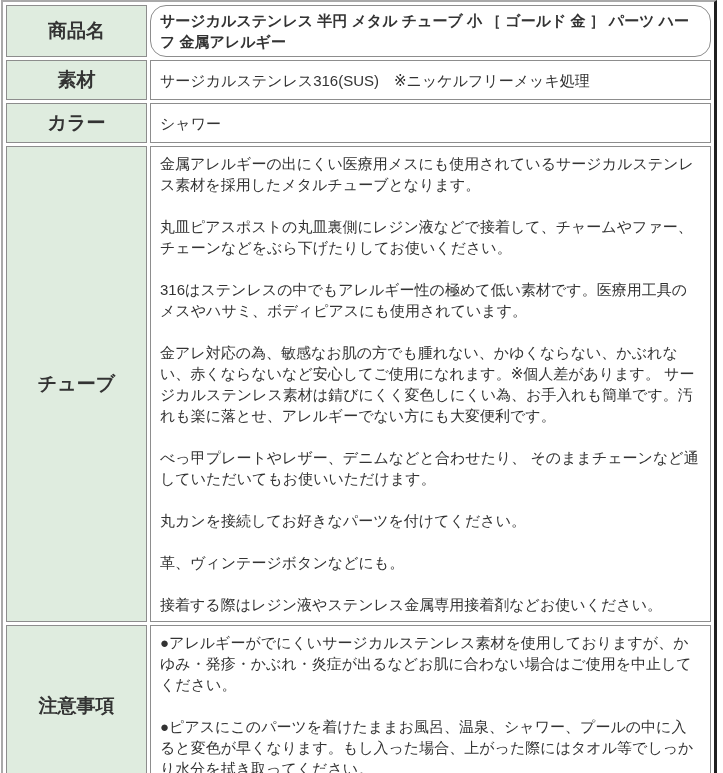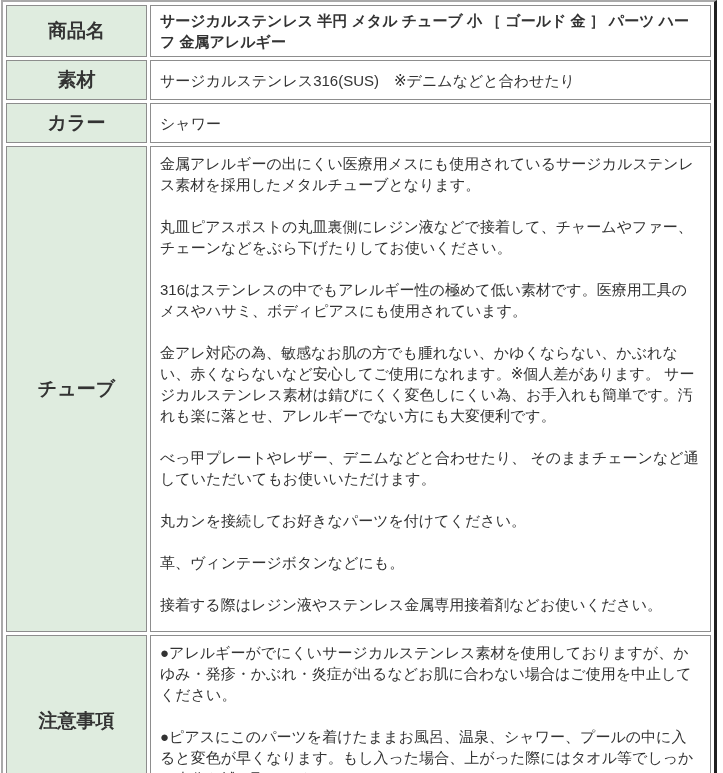--- a/index.html
+++ b/index.html
@@ -54,43 +54,44 @@
     line-height: 21px;
     color: var(--text);
     text-align: left;
     vertical-align: middle;
     padding: 4px 9px;
     white-space: pre-line;
     overflow-wrap: break-word;
   }
   td.value-cell.bold {
     font-weight: bold;
+    border-radius: 16px;
   }
   td.value-cell.tall {
     vertical-align: top;
     padding-top: 6px;
-    padding-bottom: 16px;
+    padding-bottom: 6px;
   }
   tr.single-line td.value-cell {
     height: 24px;
   }
 </style>
 </head>
 <body>
 
 <div class="page">
   <table class="spec-table">
     <tbody>
       <tr>
         <th class="label-cell">商品名</th>
         <td class="value-cell bold">サージカルステンレス 半円 メタル チューブ 小 ［ ゴールド 金 ］ パーツ ハーフ 金属アレルギー</td>
       </tr>
       <tr class="single-line">
         <th class="label-cell">素材</th>
-        <td class="value-cell">サージカルステンレス316(SUS)　※デニムなどと合わせたり</td>
+        <td class="value-cell">サージカルステンレス316(SUS)　※ニッケルフリーメッキ処理</td>
       </tr>
       <tr class="single-line">
         <th class="label-cell">カラー</th>
         <td class="value-cell">シャワー</td>
       </tr>
       <tr>
         <th class="label-cell">チューブ</th>
         <td class="value-cell tall">金属アレルギーの出にくい医療用メスにも使用されているサージカルステンレス素材を採用したメタルチューブとなります。
 
 丸皿ピアスポストの丸皿裏側にレジン液などで接着して、チャームやファー、チェーンなどをぶら下げたりしてお使いください。

